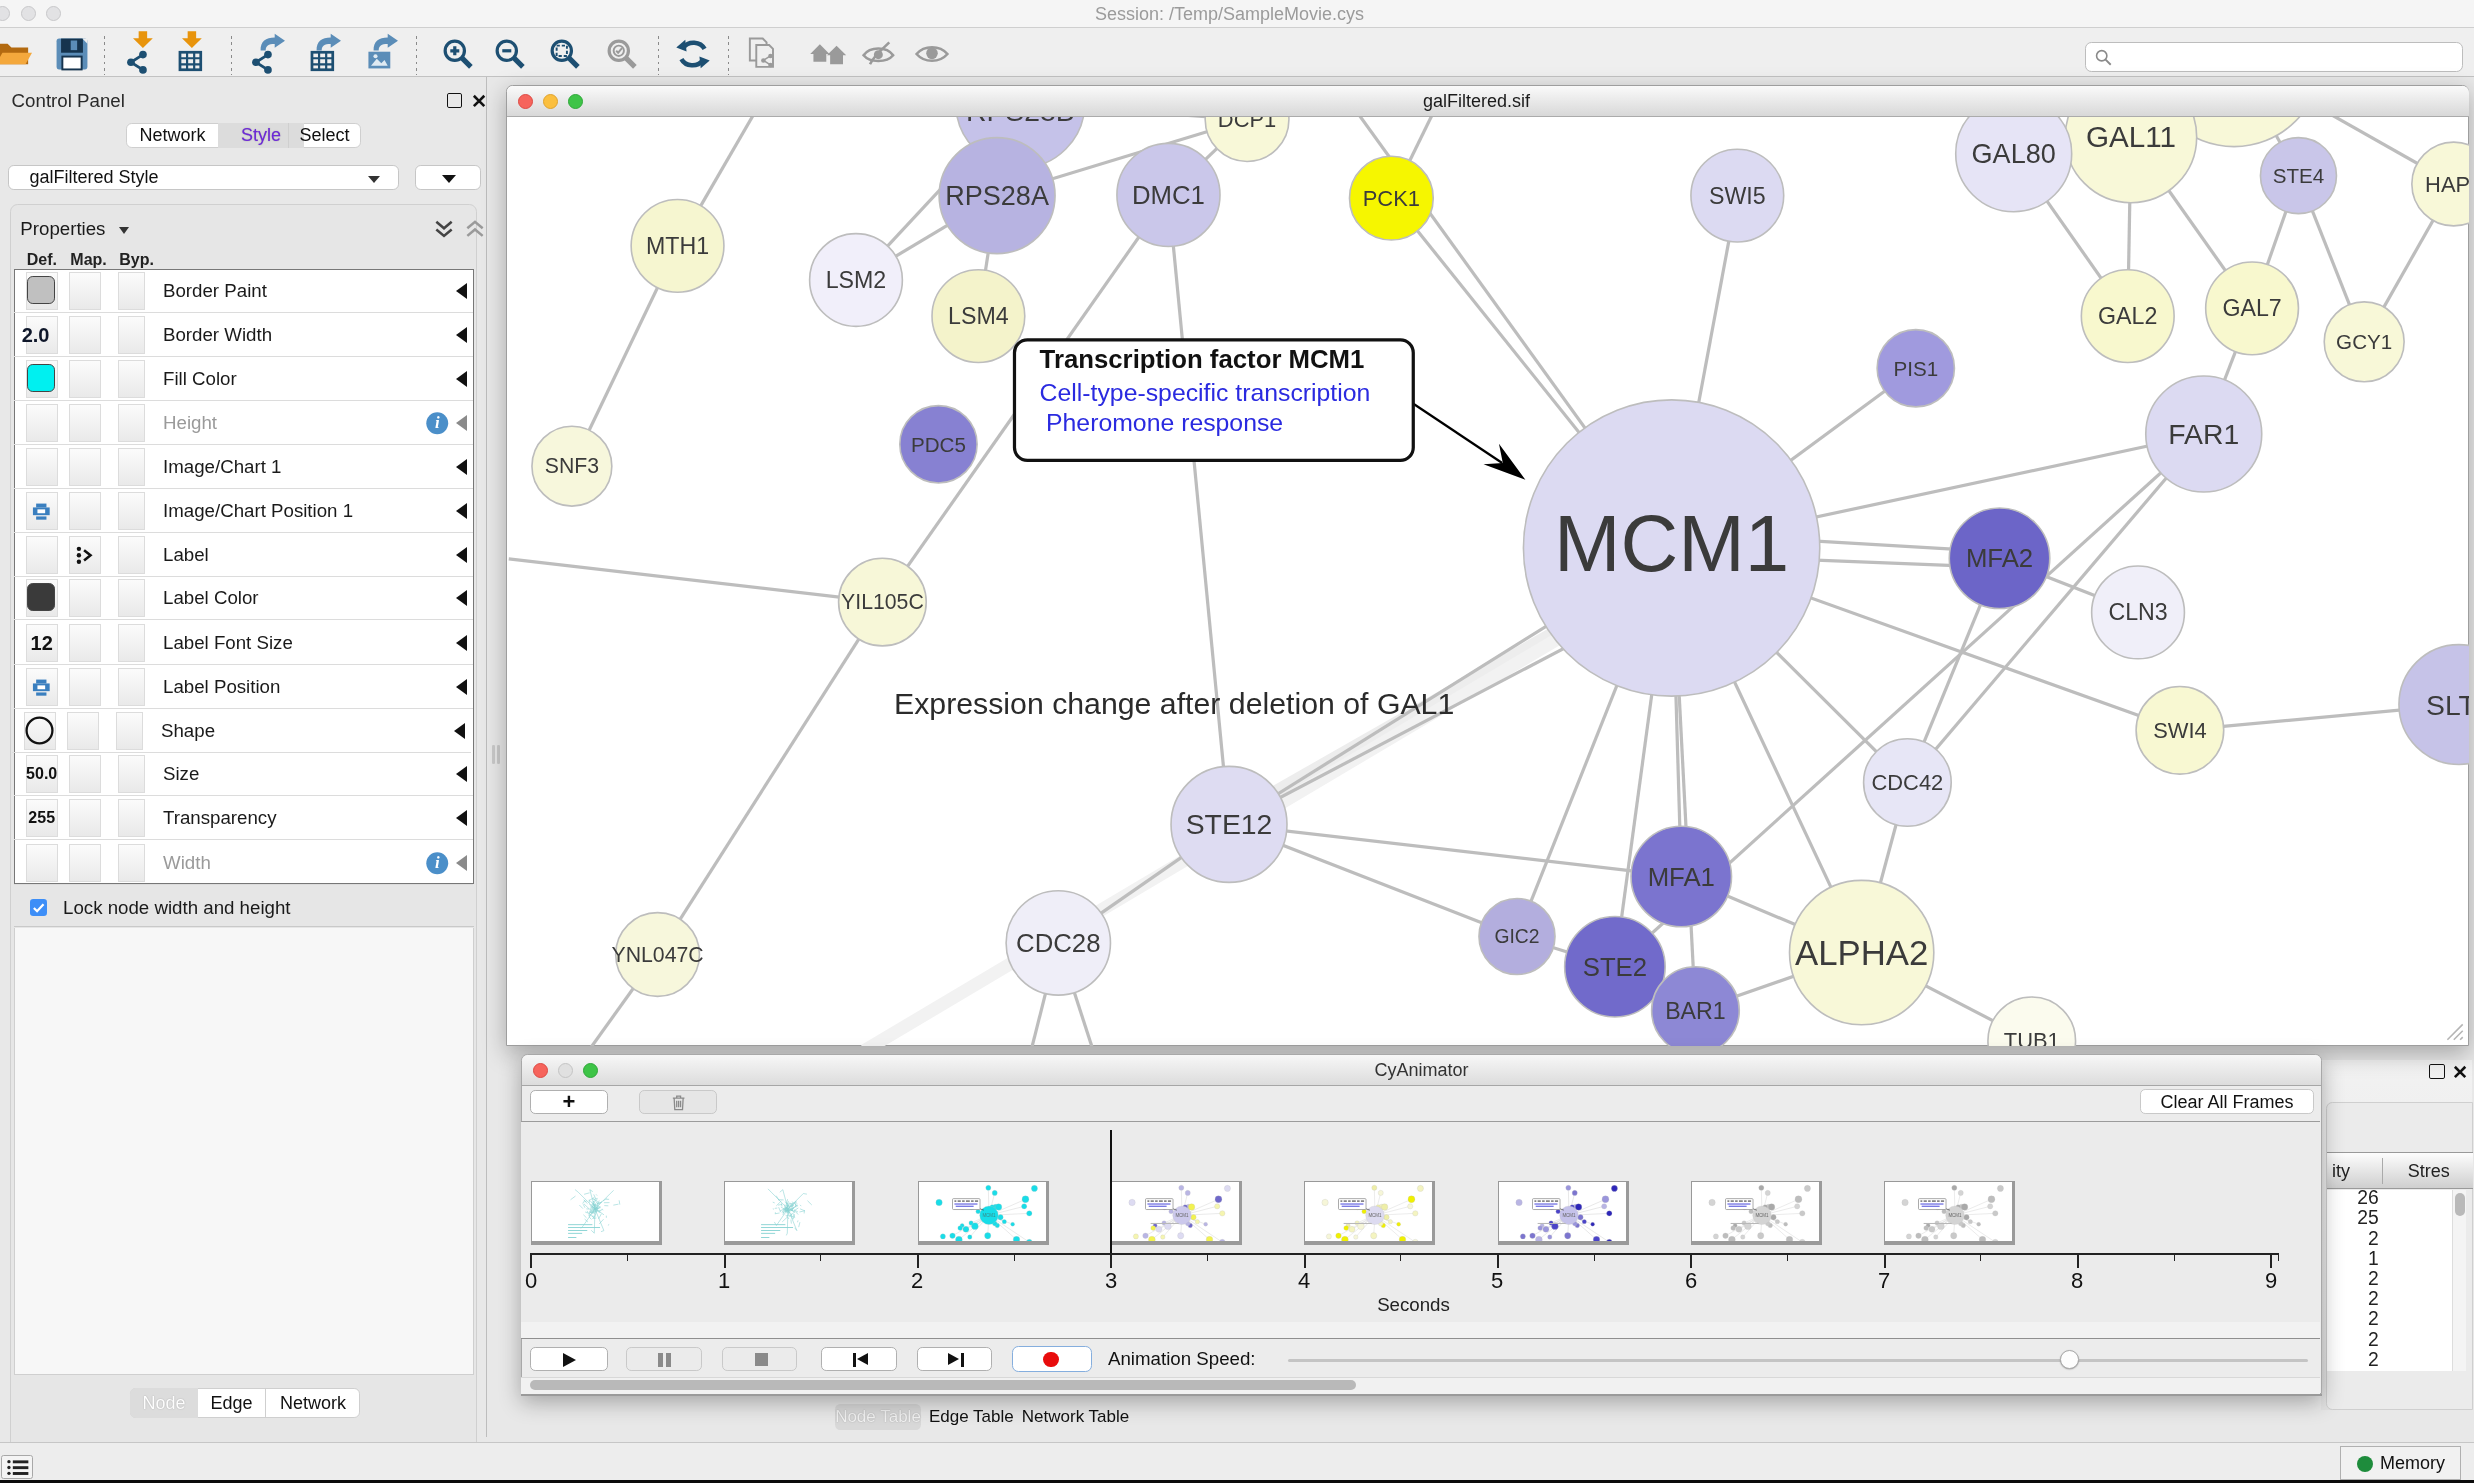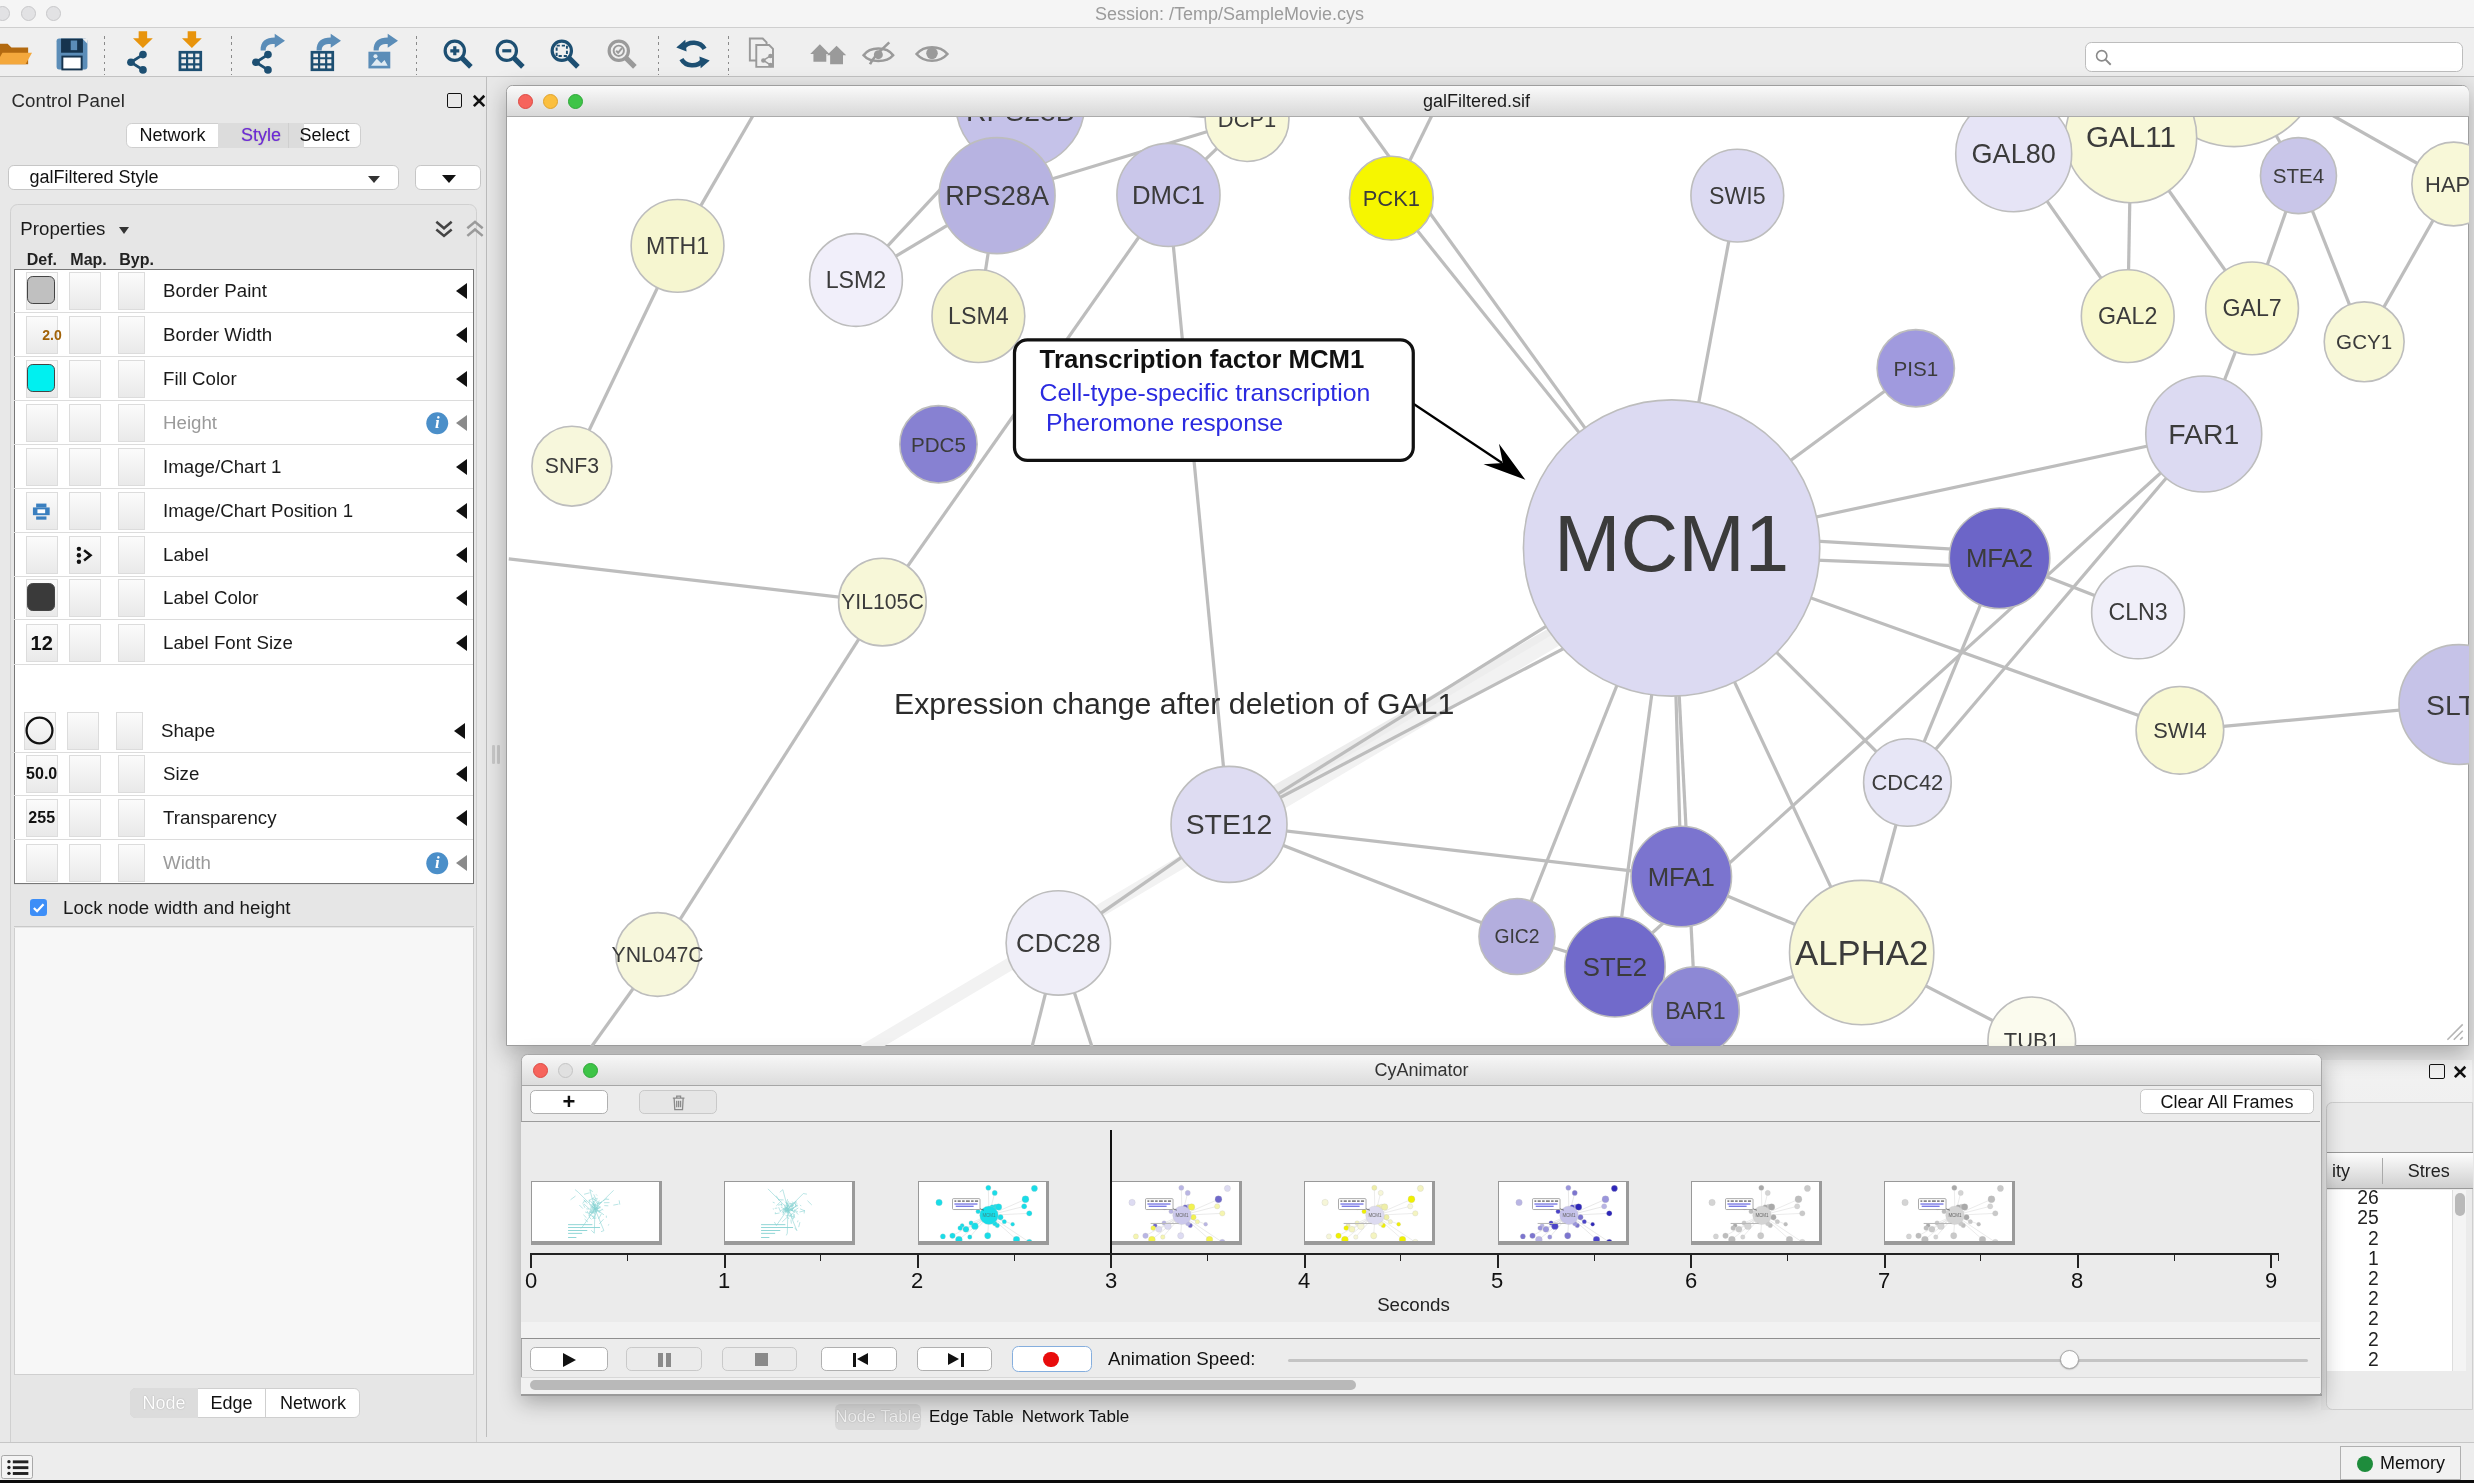--- a/index.html
+++ b/index.html
@@ -184,21 +184,21 @@
 <div style="position:absolute;left:55px;top:2.6px;width:32px;height:38px;background:linear-gradient(#fbfbfb,#e9e9e9);border:0.6px solid #dcdcdc"></div>
 <div style="position:absolute;left:104px;top:2.6px;width:27px;height:38px;background:linear-gradient(#fbfbfb,#e9e9e9);border:0.6px solid #dcdcdc"></div>
 <div style="position:absolute;left:13px;top:7px;width:28px;height:28px;background:#c0c0c0;border:1.3px solid #444;border-radius:5.8px"></div>
 <div style="position:absolute;left:149px;top:0;height:44px;line-height:44px;font-size:18.7px;color:#1a1a1a">Border Paint</div>
 <div style="position:absolute;left:442px;top:13.5px;width:0;height:0;border-top:8.4px solid transparent;border-bottom:8.4px solid transparent;border-right:11px solid #111"></div>
 </div>
 <div style="position:absolute;left:14px;top:236px;width:459px;height:44px;border-bottom:0.6px solid #dcdcdc">
 <div style="position:absolute;left:11.6px;top:2.6px;width:32px;height:38px;background:linear-gradient(#fbfbfb,#e9e9e9);border:0.6px solid #dcdcdc"></div>
 <div style="position:absolute;left:55px;top:2.6px;width:32px;height:38px;background:linear-gradient(#fbfbfb,#e9e9e9);border:0.6px solid #dcdcdc"></div>
 <div style="position:absolute;left:104px;top:2.6px;width:27px;height:38px;background:linear-gradient(#fbfbfb,#e9e9e9);border:0.6px solid #dcdcdc"></div>
-<div style="position:absolute;left:7.7px;top:0;width:40px;height:44px;line-height:44px;text-align:right;font-size:14px;font-weight:bold;color:#a16207">2.0</div>
+<div style="position:absolute;left:7.7px;top:0;width:40px;height:44px;line-height:44px;text-align:left;font-size:20px;font-weight:bold;color:#0f172a">2.0</div>
 <div style="position:absolute;left:149px;top:0;height:44px;line-height:44px;font-size:18.7px;color:#1a1a1a">Border Width</div>
 <div style="position:absolute;left:442px;top:13.5px;width:0;height:0;border-top:8.4px solid transparent;border-bottom:8.4px solid transparent;border-right:11px solid #111"></div>
 </div>
 <div style="position:absolute;left:14px;top:280px;width:459px;height:44px;border-bottom:0.6px solid #dcdcdc">
 <div style="position:absolute;left:11.6px;top:2.6px;width:32px;height:38px;background:linear-gradient(#fbfbfb,#e9e9e9);border:0.6px solid #dcdcdc"></div>
 <div style="position:absolute;left:55px;top:2.6px;width:32px;height:38px;background:linear-gradient(#fbfbfb,#e9e9e9);border:0.6px solid #dcdcdc"></div>
 <div style="position:absolute;left:104px;top:2.6px;width:27px;height:38px;background:linear-gradient(#fbfbfb,#e9e9e9);border:0.6px solid #dcdcdc"></div>
 <div style="position:absolute;left:13px;top:7px;width:28px;height:28px;background:#00f0f0;border:1.3px solid #444;border-radius:5.8px"></div>
 <div style="position:absolute;left:149px;top:0;height:44px;line-height:44px;font-size:18.7px;color:#1a1a1a">Fill Color</div>
 <div style="position:absolute;left:442px;top:13.5px;width:0;height:0;border-top:8.4px solid transparent;border-bottom:8.4px solid transparent;border-right:11px solid #111"></div>
@@ -254,20 +254,33 @@
 <div style="position:absolute;left:13px;top:7px;width:28px;height:28px;background:#3a3a3a;border:1.3px solid #444;border-radius:5.8px"></div>
 <div style="position:absolute;left:149px;top:0;height:36px;line-height:44px;font-size:18.7px;color:#1a1a1a">Label Color</div>
 <div style="position:absolute;left:442px;top:13.5px;width:0;height:0;border-top:8.4px solid transparent;border-bottom:8.4px solid transparent;border-right:11px solid #111"></div>
 </div>
 <div style="position:absolute;left:14px;top:544px;width:459px;height:44px;border-bottom:0.6px solid #dcdcdc">
 <div style="position:absolute;left:11.6px;top:2.6px;width:32px;height:38px;background:linear-gradient(#fbfbfb,#e9e9e9);border:0.6px solid #dcdcdc"></div>
 <div style="position:absolute;left:55px;top:2.6px;width:32px;height:38px;background:linear-gradient(#fbfbfb,#e9e9e9);border:0.6px solid #dcdcdc"></div>
 <div style="position:absolute;left:104px;top:2.6px;width:27px;height:38px;background:linear-gradient(#fbfbfb,#e9e9e9);border:0.6px solid #dcdcdc"></div>
 <div style="position:absolute;left:7.7px;top:0;width:40px;height:44px;line-height:44px;text-align:center;font-size:20px;font-weight:bold;color:#111">12</div>
 <div style="position:absolute;left:149px;top:0;height:44px;line-height:44px;font-size:18.7px;color:#1a1a1a">Label Font Size</div>
+<div style="position:absolute;left:442px;top:13.5px;width:0;height:0;border-top:8.4px solid transparent;border-bottom:8.4px solid transparent;border-right:11px solid #111"></div>
+</div>
+<div style="position:absolute;left:14px;top:588px;width:459px;height:44px;border-bottom:0.6px solid #dcdcdc">
+<div style="position:absolute;left:11.6px;top:2.6px;width:32px;height:38px;background:linear-gradient(#fbfbfb,#e9e9e9);border:0.6px solid #dcdcdc"></div>
+<div style="position:absolute;left:55px;top:2.6px;width:32px;height:38px;background:linear-gradient(#fbfbfb,#e9e9e9);border:0.6px solid #dcdcdc"></div>
+<div style="position:absolute;left:104px;top:2.6px;width:27px;height:38px;background:linear-gradient(#fbfbfb,#e9e9e9);border:0.6px solid #dcdcdc"></div>
+<svg style="position:absolute;left:17.4px;top:11.6px" width="20.6" height="20.6" viewBox="0 0 32 32">
+        <rect x="3" y="10" width="26" height="12" fill="#3a7fbf"></rect>
+        <rect x="8" y="4" width="16" height="6" fill="#3a7fbf"></rect>
+        <rect x="8" y="24" width="16" height="5" fill="#3a7fbf"></rect>
+        <rect x="10" y="13" width="12" height="6" fill="#fff"></rect>
+      </svg>
+<div style="position:absolute;left:149px;top:0;height:44px;line-height:44px;font-size:18.7px;color:#1a1a1a">Label Position</div>
 <div style="position:absolute;left:442px;top:13.5px;width:0;height:0;border-top:8.4px solid transparent;border-bottom:8.4px solid transparent;border-right:11px solid #111"></div>
 </div>
 <div style="position:absolute;left:12px;top:632px;width:459px;height:44px;border-bottom:0.6px solid #dcdcdc">
 <div style="position:absolute;left:11.6px;top:2.6px;width:32px;height:38px;background:linear-gradient(#fbfbfb,#e9e9e9);border:0.6px solid #dcdcdc"></div>
 <div style="position:absolute;left:55px;top:2.6px;width:32px;height:38px;background:linear-gradient(#fbfbfb,#e9e9e9);border:0.6px solid #dcdcdc"></div>
 <div style="position:absolute;left:104px;top:2.6px;width:27px;height:38px;background:linear-gradient(#fbfbfb,#e9e9e9);border:0.6px solid #dcdcdc"></div>
 <svg style="position:absolute;left:12.2px;top:6.4px" width="31" height="31" viewBox="0 0 48 48">
         <circle cx="24" cy="24" r="20" fill="none" stroke="#111" stroke-width="3.5"></circle>
       </svg>
 <div style="position:absolute;left:149px;top:0;height:44px;line-height:44px;font-size:18.7px;color:#1a1a1a">Shape</div>

